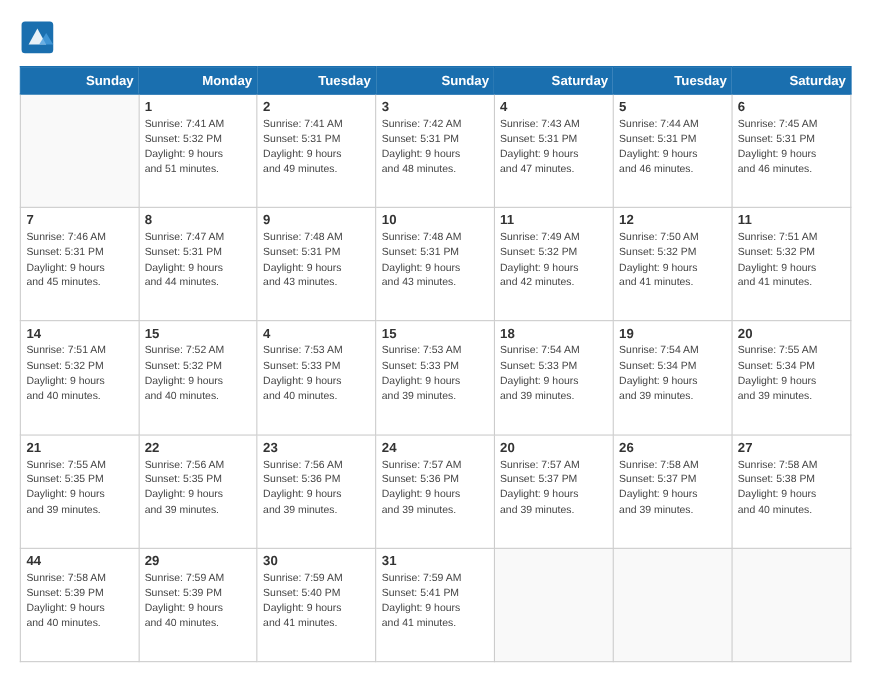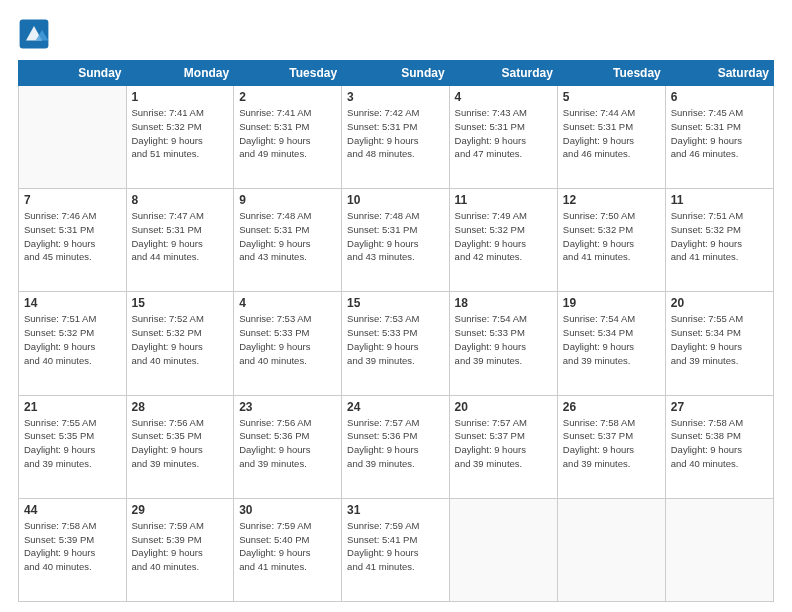--- a/index.html
+++ b/index.html
@@ -212,21 +212,21 @@
             <span class="day-num">20</span>
             <div class="day-info">Sunrise: 7:55 AM<br>Sunset: 5:34 PM<br>Daylight: 9 hours<br>and 39 minutes.</div>
           </td>
         </tr>
         <tr>
           <td>
             <span class="day-num">21</span>
             <div class="day-info">Sunrise: 7:55 AM<br>Sunset: 5:35 PM<br>Daylight: 9 hours<br>and 39 minutes.</div>
           </td>
           <td>
-            <span class="day-num">28</span>
+            <span class="day-num">22</span>
             <div class="day-info">Sunrise: 7:56 AM<br>Sunset: 5:35 PM<br>Daylight: 9 hours<br>and 39 minutes.</div>
           </td>
           <td>
             <span class="day-num">23</span>
             <div class="day-info">Sunrise: 7:56 AM<br>Sunset: 5:36 PM<br>Daylight: 9 hours<br>and 39 minutes.</div>
           </td>
           <td>
             <span class="day-num">24</span>
             <div class="day-info">Sunrise: 7:57 AM<br>Sunset: 5:36 PM<br>Daylight: 9 hours<br>and 39 minutes.</div>
           </td>

